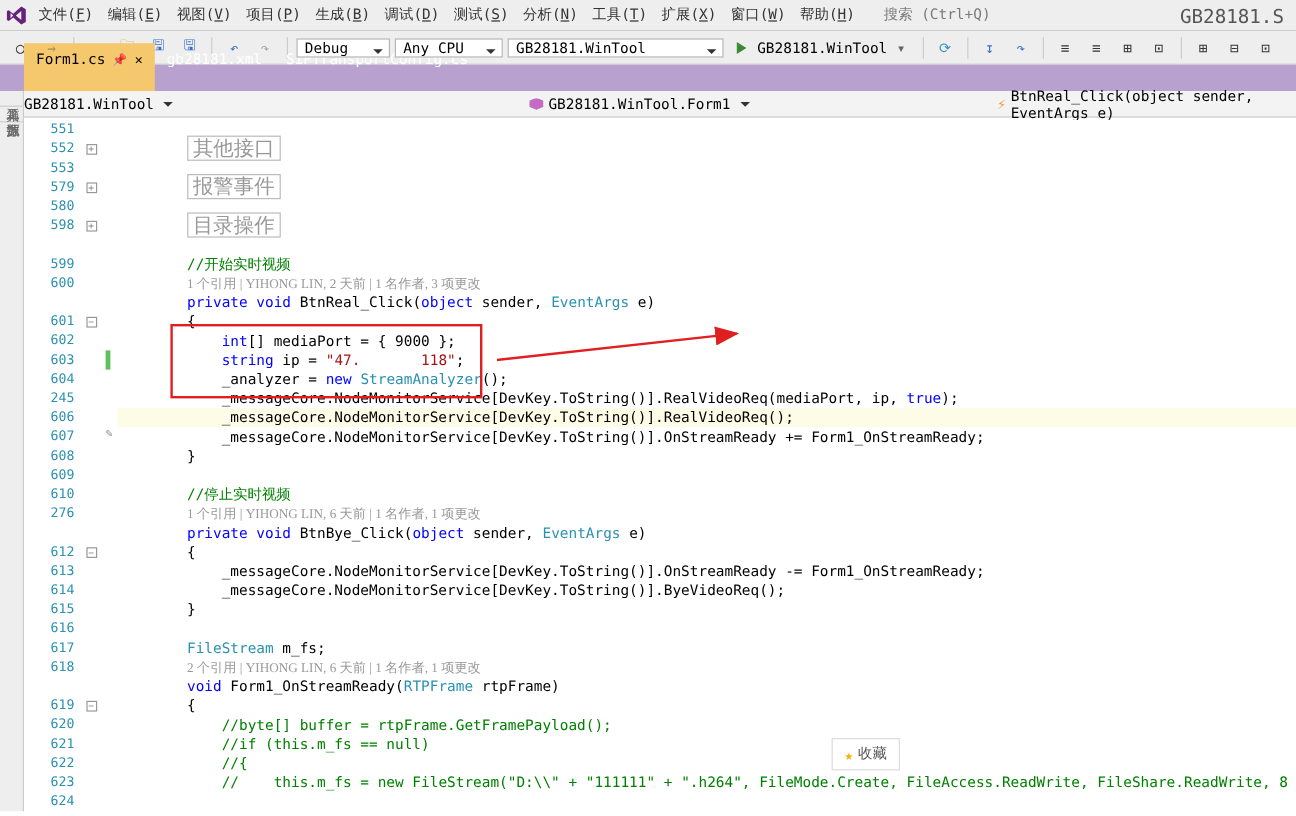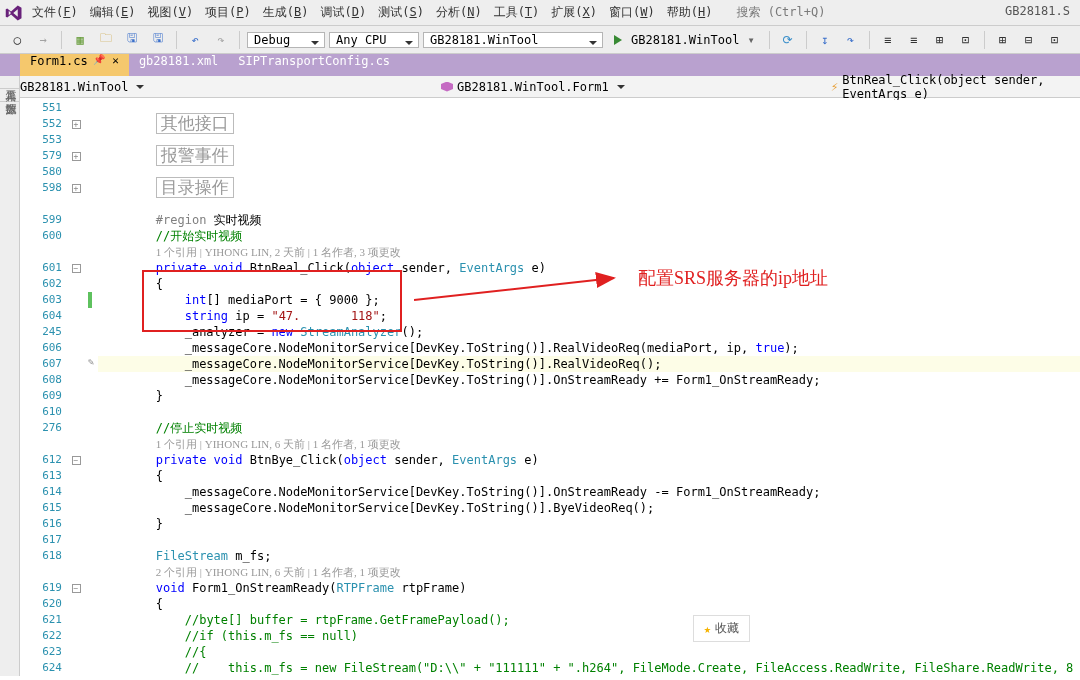--- a/index.html
+++ b/index.html
@@ -5,34 +5,34 @@
 * { margin:0; padding:0; box-sizing:border-box; font-family:"Microsoft YaHei",Consolas,monospace; }
 body { width:1080px; height:680px; background:#fff; overflow:hidden; font-size:12px; color:#000; position:relative; }
 
 
 .menubar { height:26px; background:#eee; display:flex; align-items:center; padding:0 4px; gap:2px; border-bottom:1px solid #ccc; }
 .vs-logo { width:20px; height:20px; display:flex; align-items:center; justify-content:center; }
 .vs-logo svg { width:18px; height:18px; }
 .menu-item { padding:4px 6px; color:#333; cursor:pointer; }
 .menu-item .mn { text-decoration:underline; }
 .search-hint { margin-left:16px; color:#7a7a7a; font-size:12px; }
-.right-title { position:absolute; right:10px; top:4px; color:#555; font-size:12px; }
+.right-title { position:absolute; right:10px; top:4px; color:#555; font-size:16px; }
 
 
 .toolbar { height:28px; background:#eee; display:flex; align-items:center; padding:0 6px; gap:4px; border-bottom:1px solid #ccc; }
 .tbtn { width:22px; height:22px; display:flex; align-items:center; justify-content:center; border:1px solid transparent; border-radius:2px; color:#333; cursor:pointer; }
 .tsep { width:1px; height:18px; background:#ccc; margin:0 3px; }
 .combo { height:16px; border:1px solid #b5b5b5; background:#fff; padding:0 18px 0 6px; font-size:12px; display:flex; align-items:center; position:relative; min-width:78px; }
 .combo:after { content:""; position:absolute; right:5px; top:8px; border:4px solid transparent; border-top-color:#333; }
 .run-btn { display:flex; align-items:center; gap:4px; height:22px; padding:0 6px; cursor:pointer; border:1px solid transparent; }
 .run-btn .tri { width:0; height:0; border:5px solid transparent; border-left:8px solid #388a34; }
 
 
 .tabrow { height:22px; background:#b9a1cf; display:flex; align-items:flex-end; padding-left:20px; }
-.tab { height:22px; padding:0 10px; font-size:12px; color:#fff; display:flex; align-items:flex-start; gap:6px; cursor:pointer; }
+.tab { height:22px; padding:20px 10px; font-size:12px; color:#fff; display:flex; align-items:flex-end; gap:6px; cursor:pointer; }
 .tab.active { background:#f5c86d; color:#000; }
 .tab .pin { font-size:10px; }
 .tab .close { font-size:11px; }
 
 
 .crumbs { height:22px; background:#f3f3f3; border-bottom:1px solid #ccc; display:flex; align-items:center; position:relative; }
 .crumb { display:flex; align-items:center; gap:4px; padding:0 6px; font-size:12px; }
 .crumb .chev:after { content:""; display:inline-block; border:4px solid transparent; border-top-color:#333; margin-left:4px; transform:translateY(2px); }
 .crumb.center { position:absolute; left:435px;text-align:center; }
 .crumb.right { position:absolute; left:825px; }
@@ -313,29 +313,27 @@
   <div class="code" id="code">
     <div class="redbox" style="left:44px; top:170px; width:260px; height:62px;"></div>
     <svg class="arrow" style="left:316px; top:170px; width:210px; height:40px;">
       <defs>
           <marker id="ah" markerWidth="10" markerHeight="8" refX="9" refY="4" orient="auto">
             <path d="M0,0 L10,4 L0,8 Z" fill="#e02020"></path>
           </marker>
         </defs>
       <line x1="0" y1="30" x2="200" y2="8" stroke="#e02020" stroke-width="2" marker-end="url(#ah)"></line>
     </svg>
-    <div class="annot" style="left:540px; top:166px;">配置SRS服务器的ip地址</div>
   <div class="ln">                </div>
       <div class="ln">        <span class="bx">其他接口</span></div>
       <div class="ln">&nbsp;</div>
       <div class="ln">        <span class="bx">报警事件</span></div>
       <div class="ln">&nbsp;</div>
       <div class="ln">        <span class="bx">目录操作</span></div>
       <div class="ln">&nbsp;</div>
-      <div class="ln">        <span class="reg">#region</span> 实时视频</div>
       <div class="ln">        <span class="cm">//开始实时视频</span></div>
       <div class="ln">        <span class="ref">1 个引用 | YIHONG LIN, 2 天前 | 1 名作者, 3 项更改</span></div>
       <div class="ln">        <span class="kw">private</span> <span class="kw">void</span> BtnReal_Click(<span class="kw">object</span> sender, <span class="tp">EventArgs</span> e)</div>
       <div class="ln">        {</div>
       <div class="ln">            <span class="kw">int</span>[] mediaPort = { 9000 };</div>
       <div class="ln">            <span class="kw">string</span> ip = <span class="str">"47.       118"</span>;</div>
       <div class="ln">            _analyzer = <span class="kw">new</span> <span class="tp">StreamAnalyzer</span>();</div>
       <div class="ln">            _messageCore.NodeMonitorService[DevKey.ToString()].RealVideoReq(mediaPort, ip, <span class="kw">true</span>);</div>
       <div class="ln hl">            _messageCore.NodeMonitorService[DevKey.ToString()].RealVideoReq();</div>
       <div class="ln">            _messageCore.NodeMonitorService[DevKey.ToString()].OnStreamReady += Form1_OnStreamReady;</div>

